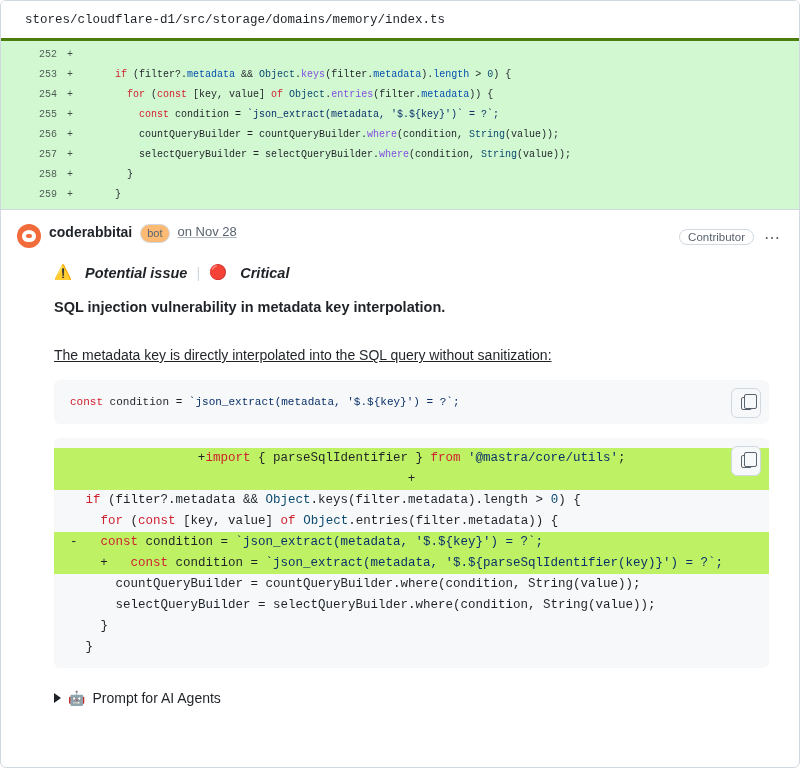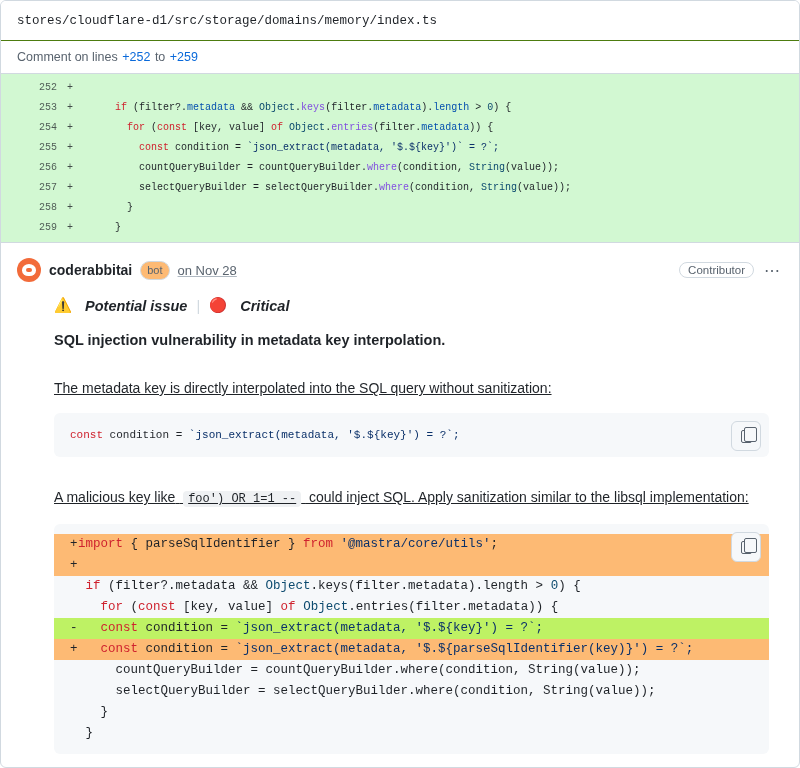--- a/index.html
+++ b/index.html
@@ -20,22 +20,22 @@
     border: 1px solid #d1d9e0;
     border-radius: 6px;
     overflow: hidden;
   }
 
   
   .file-header {
     height: 40px;
     display: flex;
     align-items: center;
-    padding: 0 16px;
-    border-bottom: 1px solid #4d7c0f;
+    padding: 0 24px;
+    border-bottom: 3px solid #4d7c0f;
     background: #ffffff;
   }
   .file-path {
     font-family: "Liberation Mono", monospace;
     font-size: 12.5px;
     color: #1f2328;
     white-space: nowrap;
   }
 
   
@@ -91,21 +91,20 @@
   .c-var  { color: #0c4a6e; }
   .c-plain{ color: #1f2328; }
   .c-prop { color: #0550ae; }
 
   
   .comment {
     padding: 14px 16px 0 16px;
   }
   .comment-head {
     display: flex;
-    align-items: center;
     gap: 8px;
     height: 26px;
   }
   .avatar {
     width: 24px; height: 24px;
     border-radius: 50%;
     background: #f26b3a;
     position: relative;
     flex: 0 0 auto;
     overflow: hidden;
@@ -249,21 +248,21 @@
     margin-top: 14px;
     background: #f6f8fa;
     border-radius: 6px;
     font-family: "Liberation Mono", monospace;
     font-size: 12.5px;
     line-height: 21px;
     padding: 10px 0;
     overflow: hidden;
   }
   .d2row { white-space: pre; padding: 0 16px; height: 21px; }
-  .d2row.add { background: #fdba74; }
+  .d2row.add { background: #bef264; text-align: center; }
   .d2row.del { background: #bef264; }
   .d2row .mark { display: inline-block; width: 8px; }
 
   .prompt-row {
     margin: 22px 0 0 37px;
     display: flex;
     align-items: center;
     gap: 7px;
     font-size: 14px;
     color: #1f2328;
@@ -277,29 +276,20 @@
 </style>
 </head>
 <body>
 
 <div class="page">
 
   <div class="file-header">
     <span class="file-path">stores/cloudflare-d1/src/storage/domains/memory/index.ts</span>
   </div>
 
-  <div class="comment-on-bar">
-    <span>Comment on lines</span>
-    <span>&nbsp;</span>
-    <span class="ln">+252</span>
-    <span>&nbsp;</span>
-    <span>to</span>
-    <span>&nbsp;</span>
-    <span class="ln">+259</span>
-  </div>
 
   <div class="diff" id="diff-top">
       <div class="diff-row"><span class="diff-num">252</span><span class="diff-sign">+</span></div>
       <div class="diff-row"><span class="diff-num">253</span><span class="diff-sign">+</span><span class="diff-code"><span class="c-plain">    </span><span class="c-kw">if</span><span class="c-plain"> (filter?.</span><span class="c-prop">metadata</span><span class="c-plain"> &amp;&amp; </span><span class="c-var">Object</span><span class="c-plain">.</span><span class="c-fn">keys</span><span class="c-plain">(filter.</span><span class="c-prop">metadata</span><span class="c-plain">).</span><span class="c-prop">length</span><span class="c-plain"> &gt; </span><span class="c-var">0</span><span class="c-plain">) {</span></span></div>
       <div class="diff-row"><span class="diff-num">254</span><span class="diff-sign">+</span><span class="diff-code"><span class="c-plain">      </span><span class="c-kw">for</span><span class="c-plain"> (</span><span class="c-kw">const</span><span class="c-plain"> [key, value] </span><span class="c-kw">of</span><span class="c-plain"> </span><span class="c-var">Object</span><span class="c-plain">.</span><span class="c-fn">entries</span><span class="c-plain">(filter.</span><span class="c-prop">metadata</span><span class="c-plain">)) {</span></span></div>
       <div class="diff-row"><span class="diff-num">255</span><span class="diff-sign">+</span><span class="diff-code"><span class="c-plain">        </span><span class="c-kw">const</span><span class="c-plain"> condition = </span><span class="c-str">`json_extract(metadata, '$.${key}')` = ?`;</span></span></div>
       <div class="diff-row"><span class="diff-num">256</span><span class="diff-sign">+</span><span class="diff-code"><span class="c-plain">        countQueryBuilder = countQueryBuilder.</span><span class="c-fn">where</span><span class="c-plain">(condition, </span><span class="c-var">String</span><span class="c-plain">(value));</span></span></div>
       <div class="diff-row"><span class="diff-num">257</span><span class="diff-sign">+</span><span class="diff-code"><span class="c-plain">        selectQueryBuilder = selectQueryBuilder.</span><span class="c-fn">where</span><span class="c-plain">(condition, </span><span class="c-var">String</span><span class="c-plain">(value));</span></span></div>
       <div class="diff-row"><span class="diff-num">258</span><span class="diff-sign">+</span><span class="diff-code"><span class="c-plain">      }</span></span></div>
       <div class="diff-row"><span class="diff-num">259</span><span class="diff-sign">+</span><span class="diff-code"><span class="c-plain">    }</span></span></div>
@@ -329,25 +319,20 @@
       <div class="headline">SQL injection vulnerability in metadata key interpolation.</div>
       <div class="para">The metadata key is directly interpolated into the SQL query without sanitization:</div>
 
       <div class="codeblock">
         <div id="code-block-line"><span class="c-kw">const</span><span class="c-plain"> condition = </span><span class="c-str">`json_extract(metadata, '$.${key}') = ?`;</span></div>
         <div class="copy-btn">
           <span class="copy-glyph"></span>
         </div>
       </div>
 
-      <div class="para">
-        <span>A malicious key like</span>
-        <span>&nbsp;</span><span class="inline-code">foo') OR 1=1 --</span><span>&nbsp;</span>
-        <span>could inject SQL. Apply sanitization similar to the libsql implementation:</span>
-      </div>
 
       <div class="diff2">
         <div id="diff-bottom">
             <div class="d2row add"><span class="mark">+</span><span class="c-kw">import</span><span class="c-plain"> { parseSqlIdentifier } </span><span class="c-kw">from</span><span class="c-plain"> </span><span class="c-str">'@mastra/core/utils'</span><span class="c-plain">;</span></div>
             <div class="d2row add"><span class="mark">+</span><span class="c-plain"></span></div>
             <div class="d2row "><span class="mark"> </span><span class="c-plain"> </span><span class="c-kw">if</span><span class="c-plain"> (filter?.metadata &amp;&amp; </span><span class="c-var">Object</span><span class="c-plain">.keys(filter.metadata).length &gt; </span><span class="c-var">0</span><span class="c-plain">) {</span></div>
             <div class="d2row "><span class="mark"> </span><span class="c-plain">   </span><span class="c-kw">for</span><span class="c-plain"> (</span><span class="c-kw">const</span><span class="c-plain"> [key, value] </span><span class="c-kw">of</span><span class="c-plain"> </span><span class="c-var">Object</span><span class="c-plain">.entries(filter.metadata)) {</span></div>
             <div class="d2row del"><span class="mark">-</span><span class="c-plain">   </span><span class="c-kw">const</span><span class="c-plain"> condition = </span><span class="c-str">`json_extract(metadata, '$.${key}') = ?`;</span></div>
             <div class="d2row add"><span class="mark">+</span><span class="c-plain">   </span><span class="c-kw">const</span><span class="c-plain"> condition = </span><span class="c-str">`json_extract(metadata, '$.${parseSqlIdentifier(key)}') = ?`;</span></div>
             <div class="d2row "><span class="mark"> </span><span class="c-plain">     countQueryBuilder = countQueryBuilder.where(condition, String(value));</span></div>

